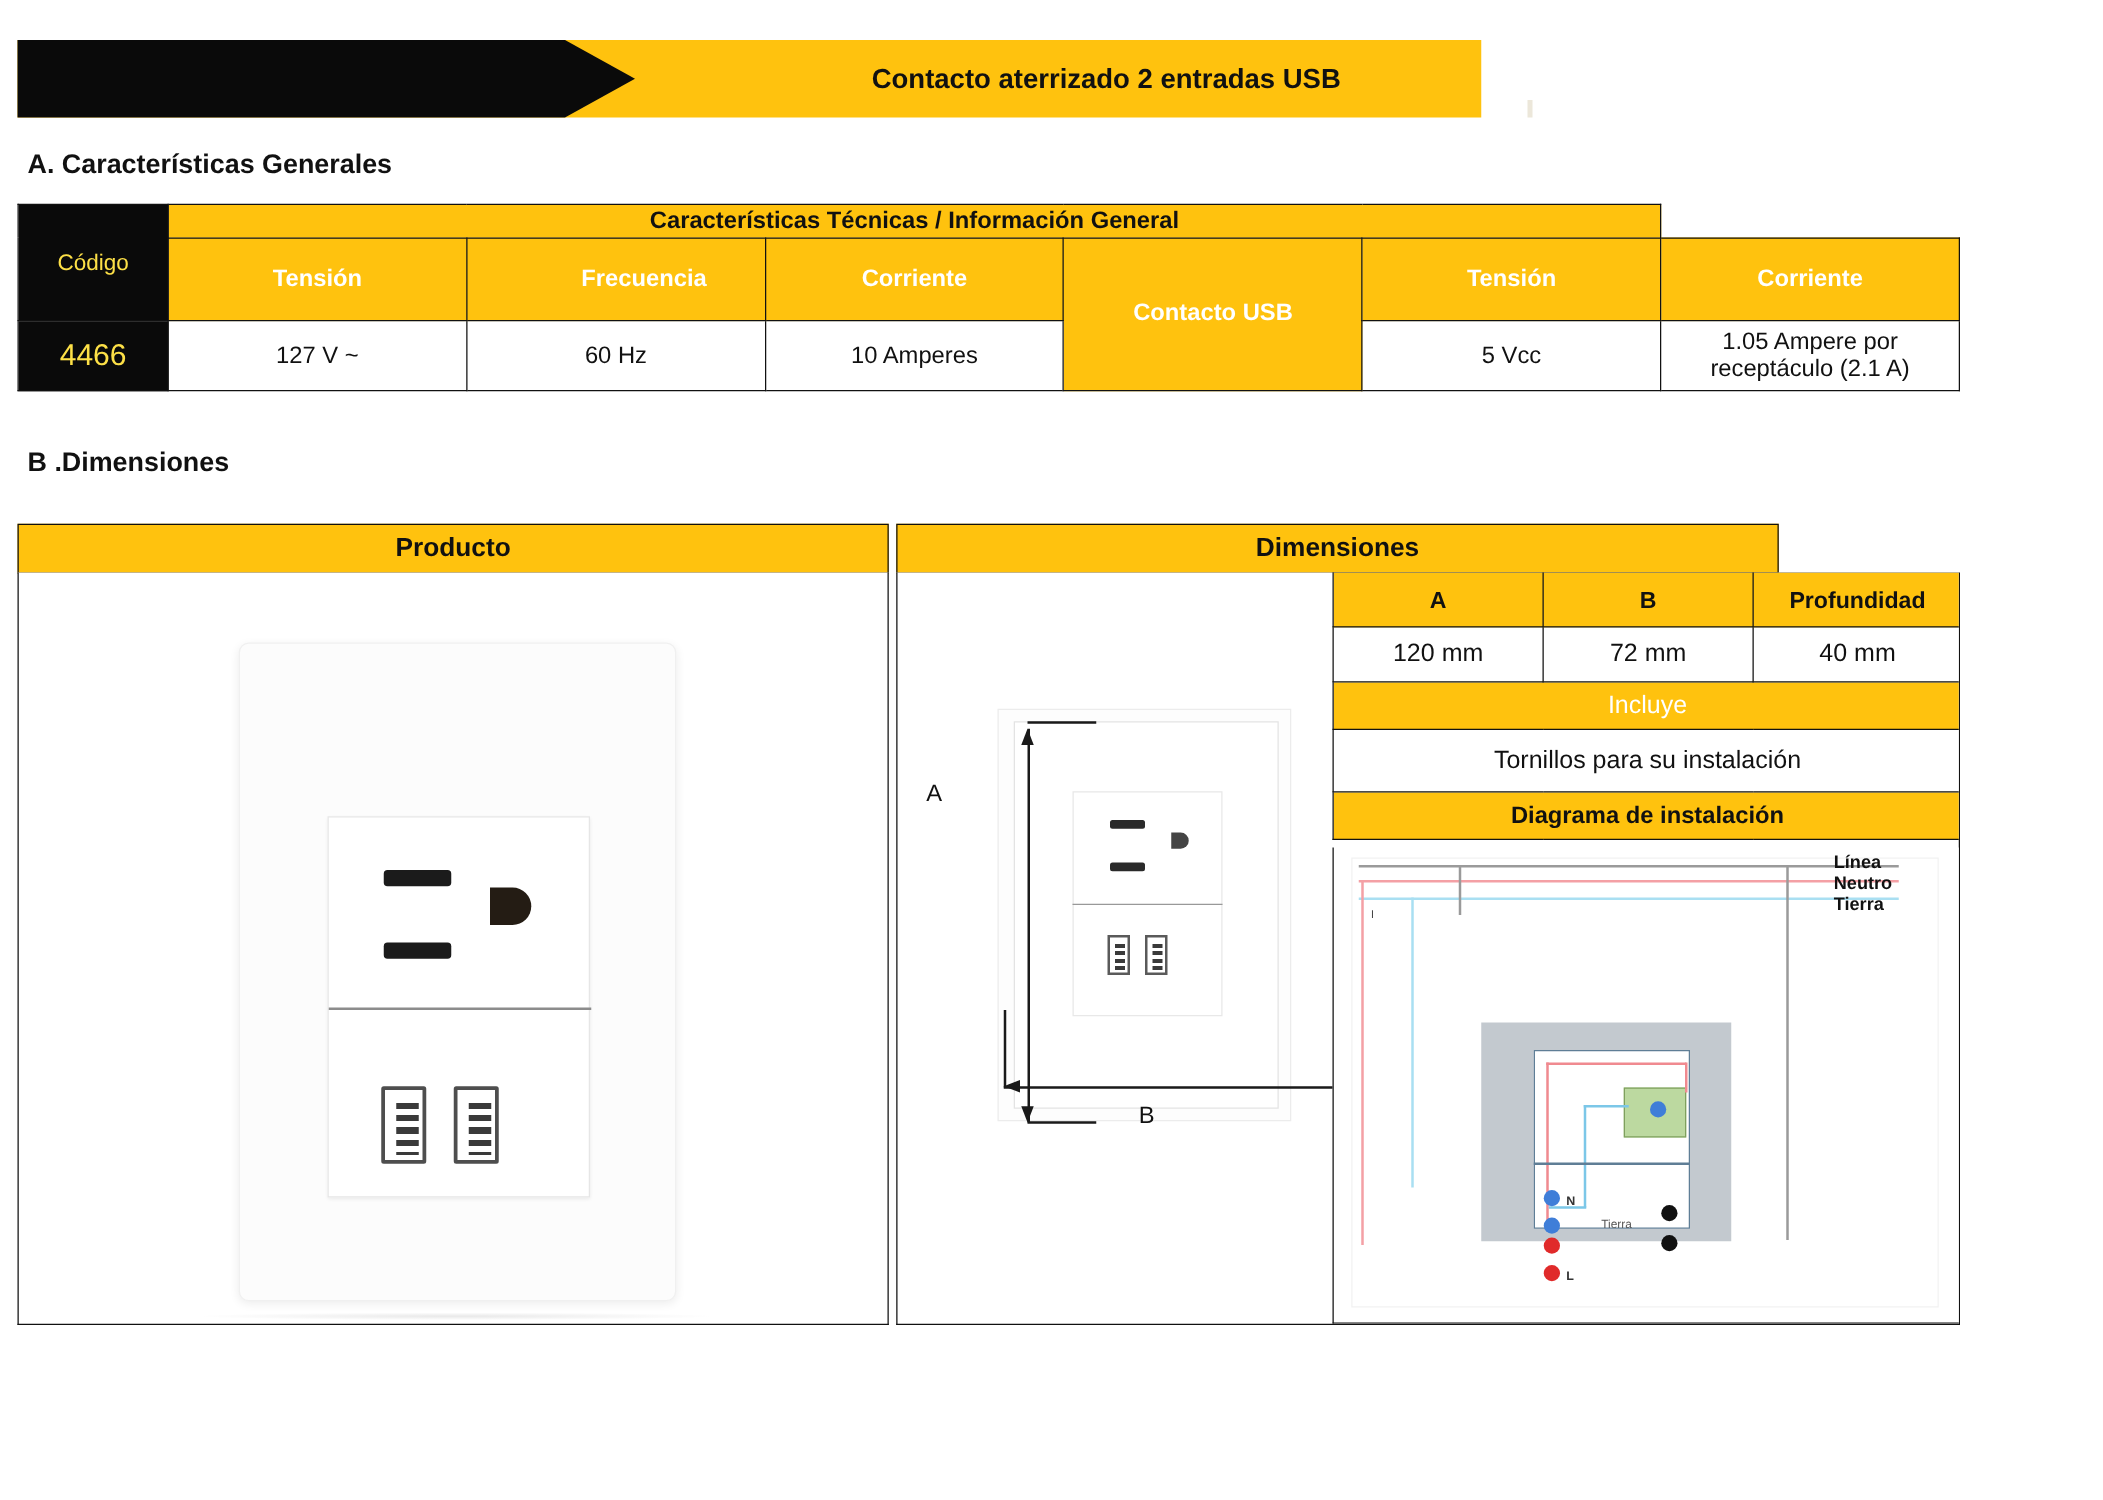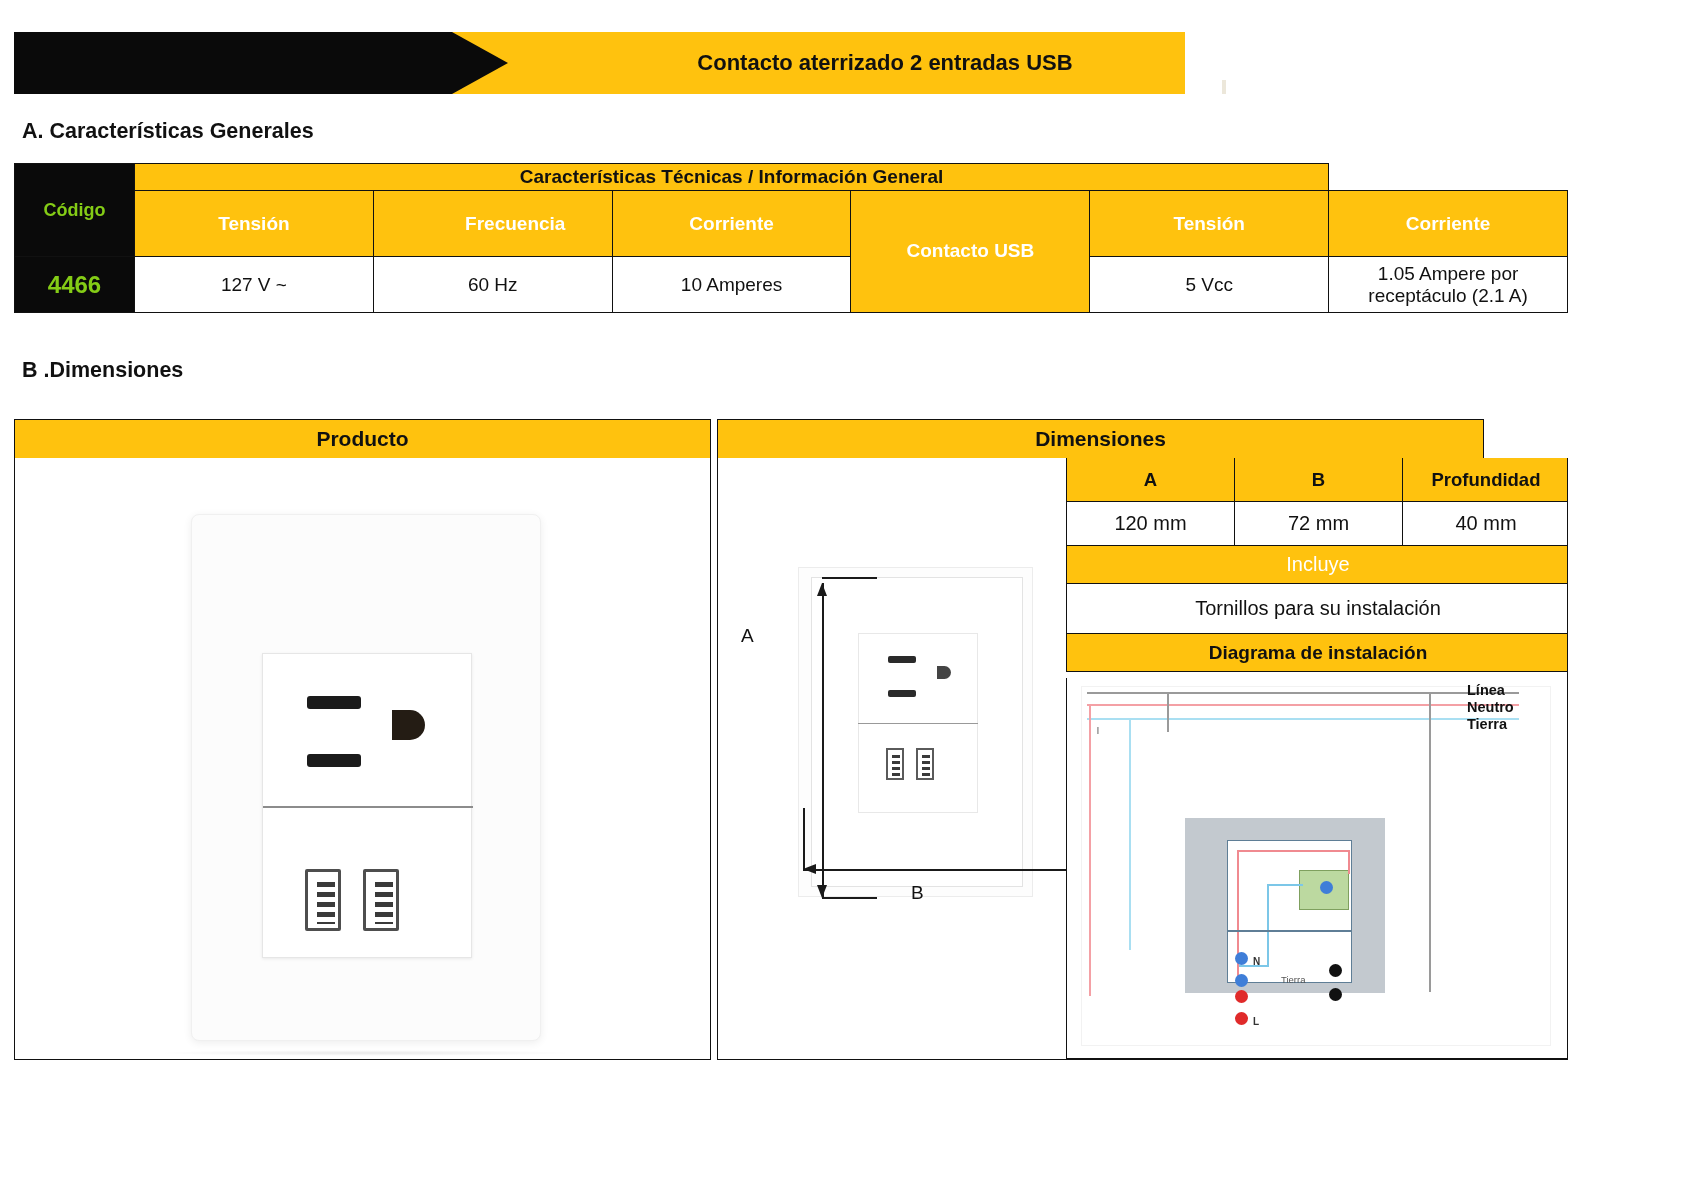--- a/index.html
+++ b/index.html
@@ -59,34 +59,34 @@
   }
   .tblA td{
     border:1.6px solid #111;
     text-align:center; vertical-align:middle;
     font-size:19px;
   }
   .yellow-h{
     background:#FFC20E; color:#ffffff; font-weight:bold; font-size:20px;
   }
   .yellow-h.dark{ color:#111; }
-  .black-cell{ background:#0a0a0a; color:#84cc16; font-weight:bold; }
+  .black-cell{ background:#0a0a0a; color:#fde047; font-weight:normal; }
   .val-cell{ background:#ffffff; color:#111; font-weight:normal; font-size:19px; }
 
   
   .bWrap{ position:absolute; left:14px; top:419px; width:1554px; height:641px; }
 
   .bHeadL, .bHeadR{
     position:absolute; top:0; height:40px; background:#FFC20E;
     border:1.6px solid #111;
     display:flex; align-items:center; justify-content:center;
     font-size:21px; font-weight:bold; color:#111;
   }
   .bHeadL{ left:0; width:697px; }
-  .bHeadR{ left:703px; width:767px; }
+  .bHeadR{ left:703px; width:706px; }
 
   .bBodyL, .bBodyR{
     position:absolute; top:39px; height:602px; background:#fff;
     border:1.6px solid #111; border-top:none; overflow:hidden;
   }
   .bBodyL{ left:0; width:697px; }
   .bBodyR{ left:703px; width:851px; }
 
   
   .plate{

